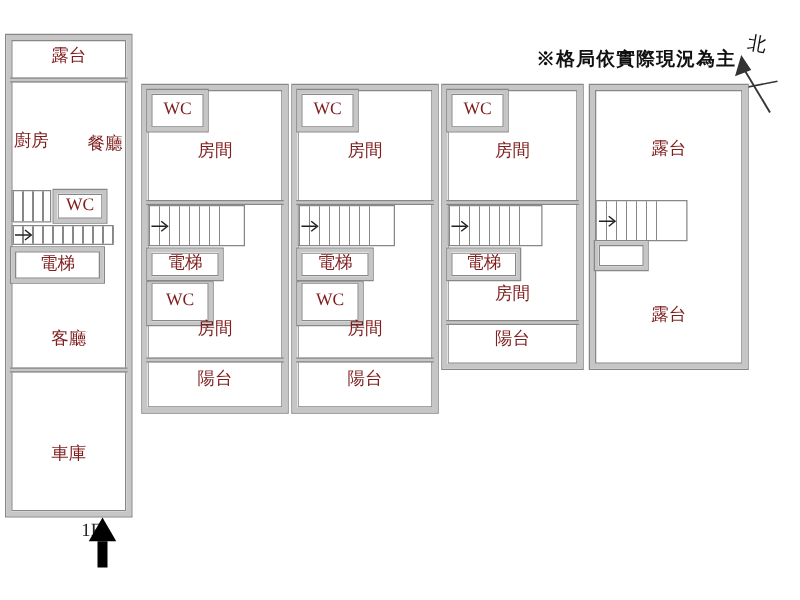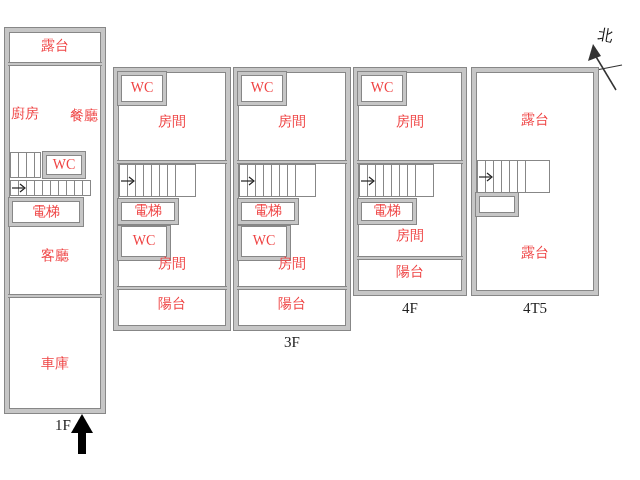--- a/index.html
+++ b/index.html
@@ -9,21 +9,21 @@
 
   
   .plan { position:absolute; background:#fff; border:4px solid #c6c6c6;
           box-shadow:0 0 0 1px #878787, inset 0 0 0 1px #878787; }
   .ibox { position:absolute; background:#fff; border:3px solid #c6c6c6;
           box-shadow:0 0 0 1px #878787, inset 0 0 0 1px #878787;
           display:flex; align-items:center; justify-content:center; }
   .hwall { position:absolute; left:-1px; right:-1px; height:4px; background:#c6c6c6;
            border-top:1px solid #878787; border-bottom:1px solid #878787; }
 
-  .rlabel { position:absolute; font-size:14px; color:#ef4444; white-space:nowrap; line-height:1.2; }
+  .rlabel { position:absolute; font-size:14px; color:#7f1d1d; white-space:nowrap; line-height:1.2; }
   .cx { left:50%; transform:translateX(-50%); }
 
   .stairs { position:absolute; border:1px solid #878787; background-color:#fff;
             background-image:repeating-linear-gradient(90deg,#878787 0 1px,#ffffff 1px 8px);
             background-repeat:no-repeat; }
   .sarrow { position:absolute; left:2px; top:50%; transform:translateY(-50%); }
 
   .floor-label { position:absolute; font-size:15px; color:#222; text-align:center; }
 
   .disclaimer { position:absolute; left:429px; top:38px; font-size:15px; font-weight:600;
@@ -40,20 +40,21 @@
   .entrance-arrow .head { width:0; height:0; margin:0 auto;
         border-left:11px solid transparent; border-right:11px solid transparent;
         border-bottom:19px solid #000; }
   .entrance-arrow .shaft { width:8px; height:21px; background:#000; margin:0 auto; }
 </style>
 </head>
 <body>
 
 <div id="canvas">
 
+  <div class="disclaimer">※格局依實際現況為主</div>
 
   <div class="north-label">北</div>
   <svg class="compass" width="48" height="52" viewBox="0 0 48 52">
     <line x1="38" y1="48" x2="17" y2="13" stroke="#333" stroke-width="1.5"></line>
     <polygon points="15,2 10,19 23,14" fill="#333"></polygon>
     <line x1="3" y1="31" x2="44" y2="23" stroke="#333" stroke-width="1.2"></line>
   </svg>
 
   <div class="plan" style="left:5px; top:28px; width:100px; height:385px;">
     <div class="rlabel cx" style="top:6px">露台</div>
@@ -70,25 +71,25 @@
       <svg class="sarrow" width="16" height="10" viewBox="0 0 16 10">
         <line x1="0" y1="5" x2="12" y2="5" stroke="#222" stroke-width="1.2"></line>
         <polyline points="8,1 13,5 8,9" fill="none" stroke="#222" stroke-width="1.2"></polyline>
       </svg>
     </div>
 
     <div class="ibox" style="left:0; top:166px; width:74px; height:28px;">
       <span class="rlabel" style="position:static">電梯</span>
     </div>
 
-    <div class="rlabel cx" style="top:216px">客廳</div>
+    <div class="rlabel cx" style="top:232px">客廳</div>
     <div class="hwall" style="top:262px"></div>
     <div class="rlabel cx" style="top:324px">車庫</div>
   </div>
-  <div class="floor-label" style="left:13px; top:417px; width:100px;">1F</div>
+  <div class="floor-label" style="left:23px; top:417px; width:100px;">1F</div>
   <div class="entrance-arrow">
     <div class="head"></div>
       <div class="shaft"></div>
   </div>
 
   <div class="plan" style="left:114px; top:68px; width:116px; height:262px;">
     <div class="ibox" style="left:0; top:0; width:48px; height:33px;">
       <span class="rlabel" style="position:static">WC</span>
     </div>
     <div class="rlabel cx" style="top:42px">房間</div>
@@ -125,50 +126,47 @@
     <div class="ibox" style="left:0; top:127px; width:60px; height:25px;">
       <span class="rlabel" style="position:static">電梯</span>
     </div>
     <div class="ibox" style="left:0; top:154px; width:52px; height:34px; border-top:none;">
       <span class="rlabel" style="position:static">WC</span>
     </div>
     <div class="rlabel cx" style="top:184px">房間</div>
     <div class="hwall" style="top:214px"></div>
     <div class="rlabel cx" style="top:224px">陽台</div>
   </div>
-  <div class="floor-label" style="left:234px; top:334px; width:116px;">3F</div>
 
   <div class="plan" style="left:354px; top:68px; width:112px; height:227px;">
     <div class="ibox" style="left:0; top:0; width:48px; height:33px;">
       <span class="rlabel" style="position:static">WC</span>
     </div>
     <div class="rlabel cx" style="top:42px">房間</div>
     <div class="hwall" style="top:88px"></div>
     <div class="stairs" style="left:0; top:92px; width:76px; height:33px; background-size:58px 100%;">
       <svg class="sarrow" width="16" height="10" viewBox="0 0 16 10">
         <line x1="0" y1="5" x2="12" y2="5" stroke="#222" stroke-width="1.2"></line>
         <polyline points="8,1 13,5 8,9" fill="none" stroke="#222" stroke-width="1.2"></polyline>
       </svg>
     </div>
     <div class="ibox" style="left:0; top:127px; width:58px; height:25px;">
       <span class="rlabel" style="position:static">電梯</span>
     </div>
     <div class="rlabel cx" style="top:156px">房間</div>
     <div class="hwall" style="top:184px"></div>
     <div class="rlabel cx" style="top:192px">陽台</div>
   </div>
-  <div class="floor-label" style="left:354px; top:300px; width:112px;">4F</div>
 
   <div class="plan" style="left:472px; top:68px; width:126px; height:227px;">
     <div class="rlabel cx" style="top:40px">露台</div>
     <div class="stairs" style="left:0; top:88px; width:74px; height:33px; background-size:52px 100%;">
       <svg class="sarrow" width="16" height="10" viewBox="0 0 16 10">
         <line x1="0" y1="5" x2="12" y2="5" stroke="#222" stroke-width="1.2"></line>
         <polyline points="8,1 13,5 8,9" fill="none" stroke="#222" stroke-width="1.2"></polyline>
       </svg>
     </div>
     <div class="ibox" style="left:0; top:121px; width:42px; height:23px;"></div>
     <div class="rlabel cx" style="top:173px">露台</div>
   </div>
-  <div class="floor-label" style="left:472px; top:300px; width:126px;">4T5</div>
 
 
 </div>
 
 </body></html>

